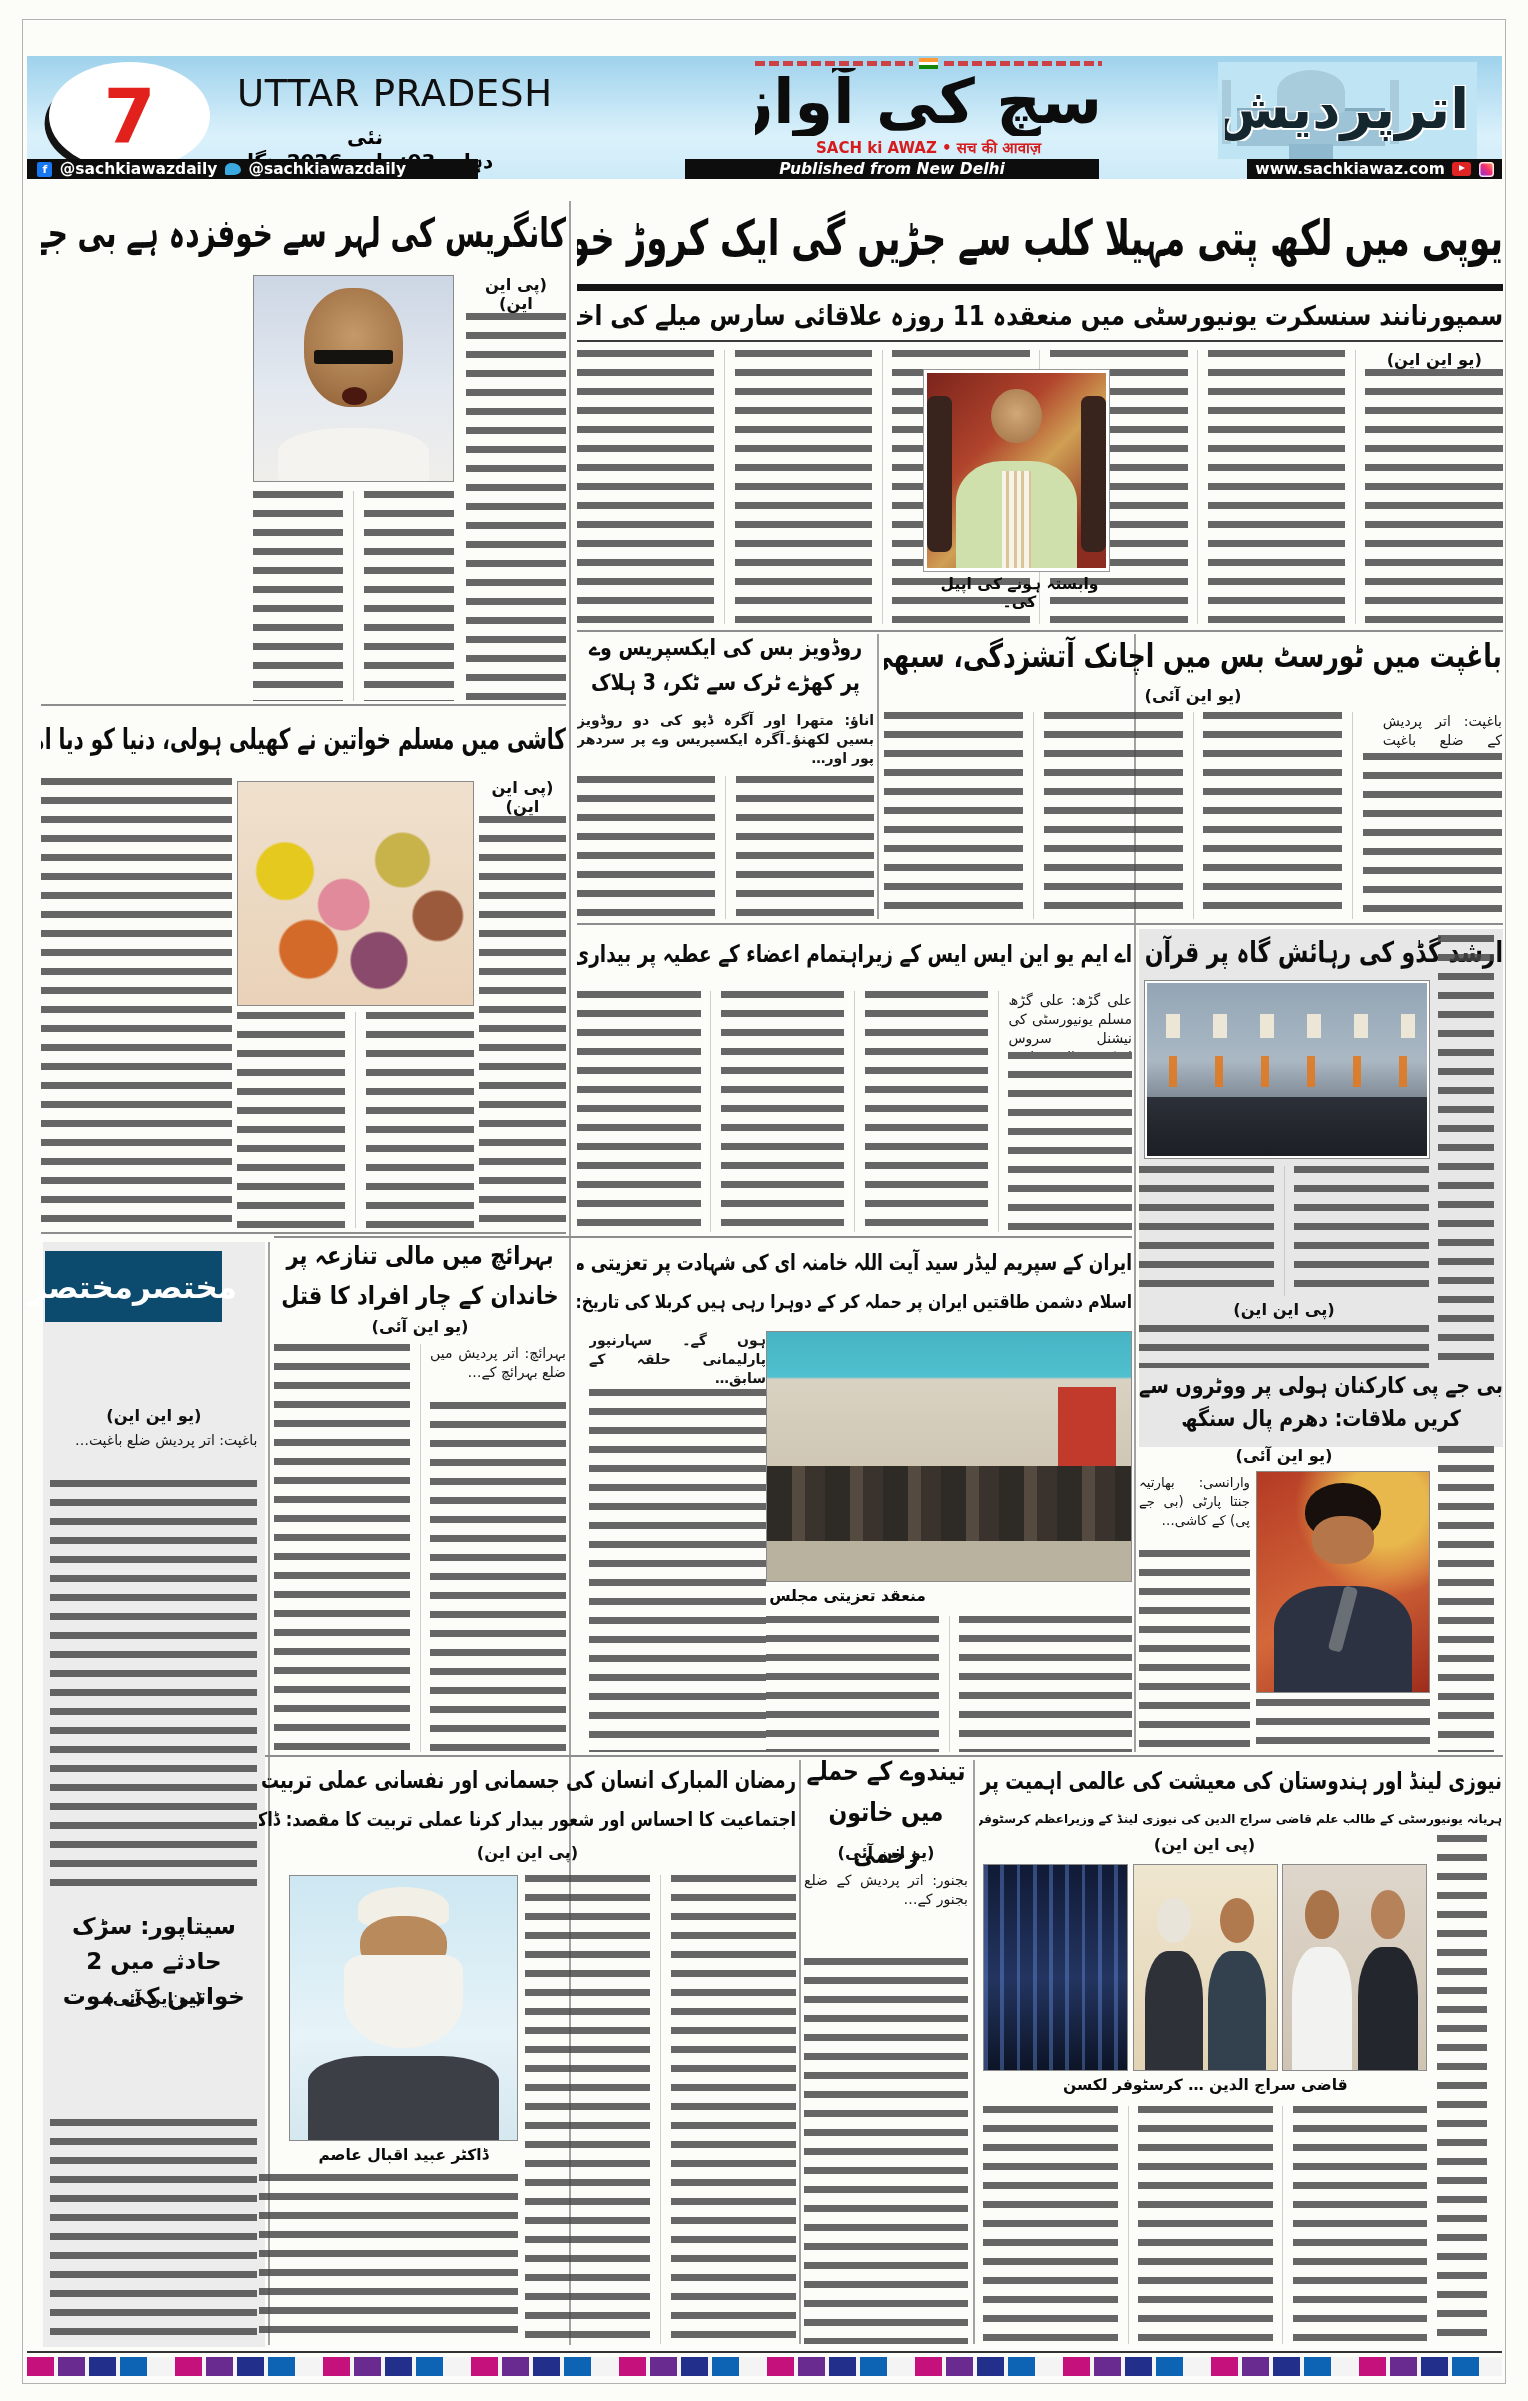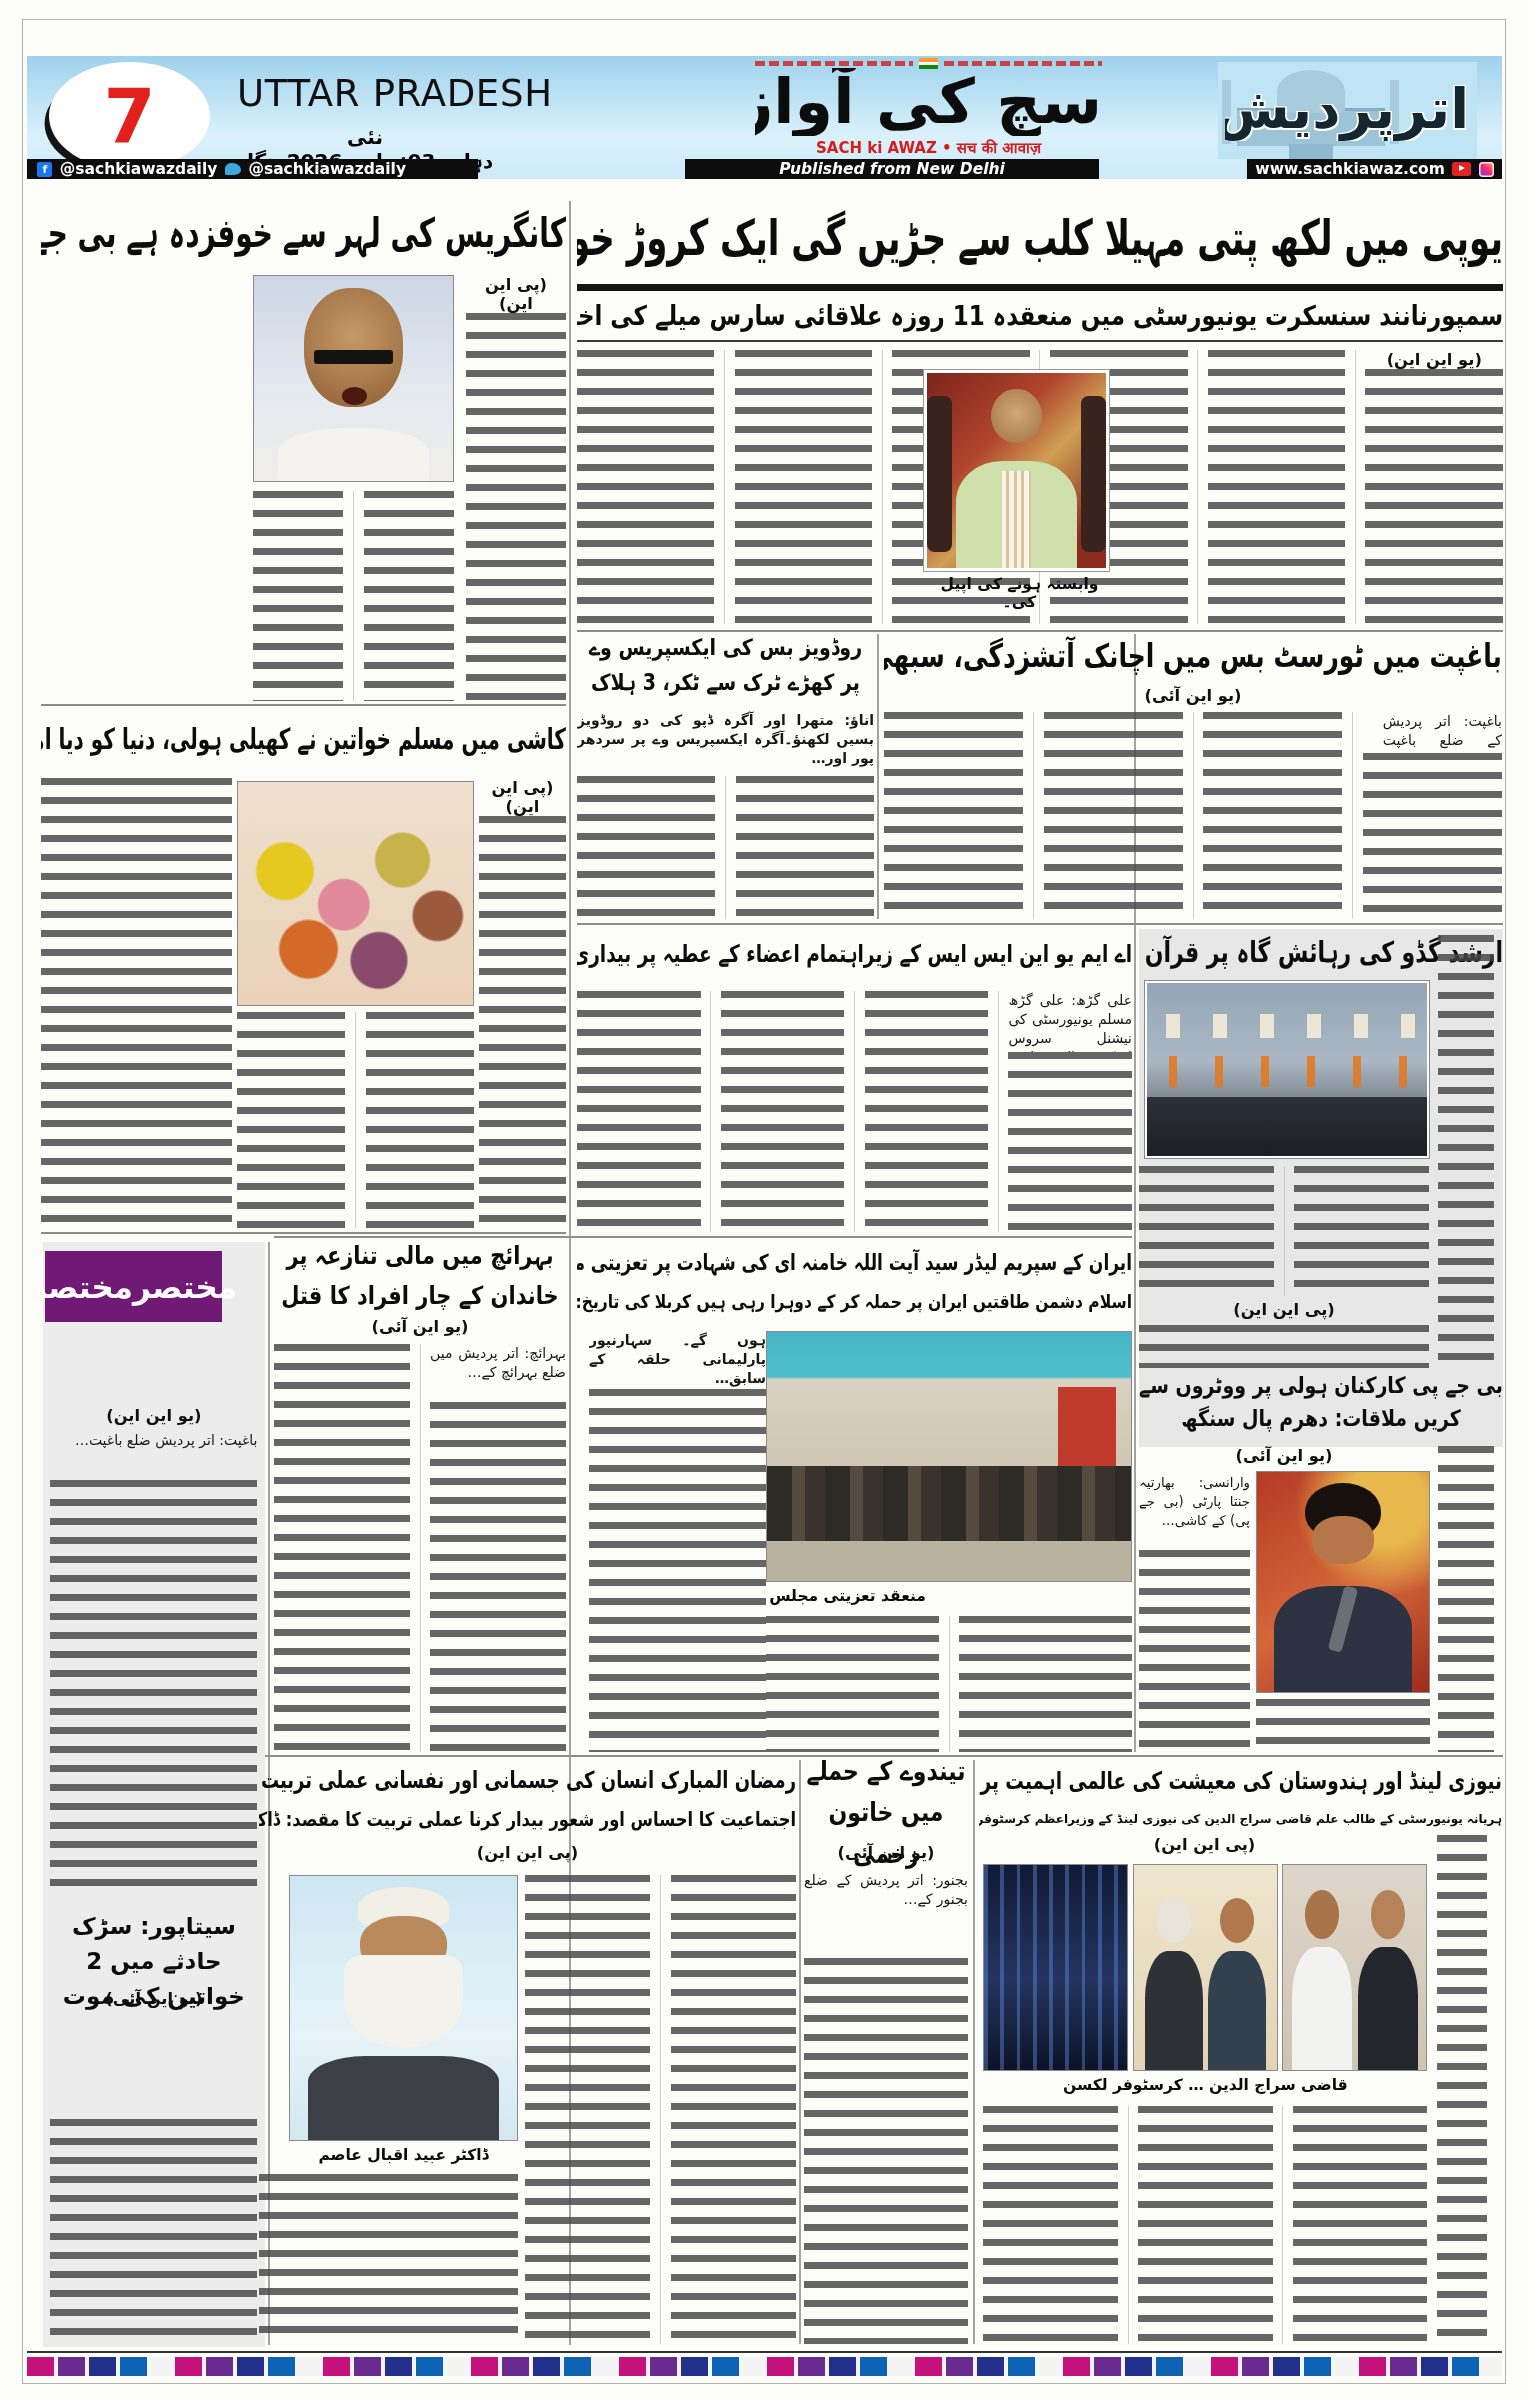--- a/index.html
+++ b/index.html
@@ -251,21 +251,21 @@
     <div class="cols abs" style="left:0;top:102px;width:292px;height:408px;">
       <div class="vstack">
         <p class="lead" style="height:58px;">بہرائچ: اتر پردیش میں ضلع بہرائچ کے…</p>
         <div class="fill"></div>
       </div>
       <div class="fill"></div>
     </div>
   </div>
 
   <div class="abs" style="left:43px;top:1242px;width:222px;height:1105px;background:#ececec;">
-    <div class="abs" style="left:1.5px;top:9px;width:177px;height:71px;background:#701a75;display:flex;align-items:center;justify-content:center;">
+    <div class="abs" style="left:1.5px;top:9px;width:177px;height:71px;background:#0c4a6e;display:flex;align-items:center;justify-content:center;">
       <span style="color:#fff;font-weight:800;font-size:31px;direction:rtl;">مختصرمختصر</span>
     </div>
     <div class="byl abs" style="left:4.4px;top:164px;width:213px;">(یو این این)</div>
     <p class="lead abs" style="left:7.4px;top:189px;width:207px;height:41px;">باغپت: اتر پردیش ضلع باغپت…</p>
     <div class="abs fill" style="left:7.4px;top:238px;width:207px;height:418px;"></div>
     <div class="uh" style="position:absolute;left:4.4px;top:667px;width:213px;font-size:23px;line-height:35px;">سیتاپور: سڑک حادثے میں 2 خواتین کی موت</div>
     <div class="byl abs" style="left:4.4px;top:747px;width:213px;">(یو این آئی)</div>
     <div class="abs fill" style="left:7.4px;top:877px;width:207px;height:218px;"></div>
   </div>
 

